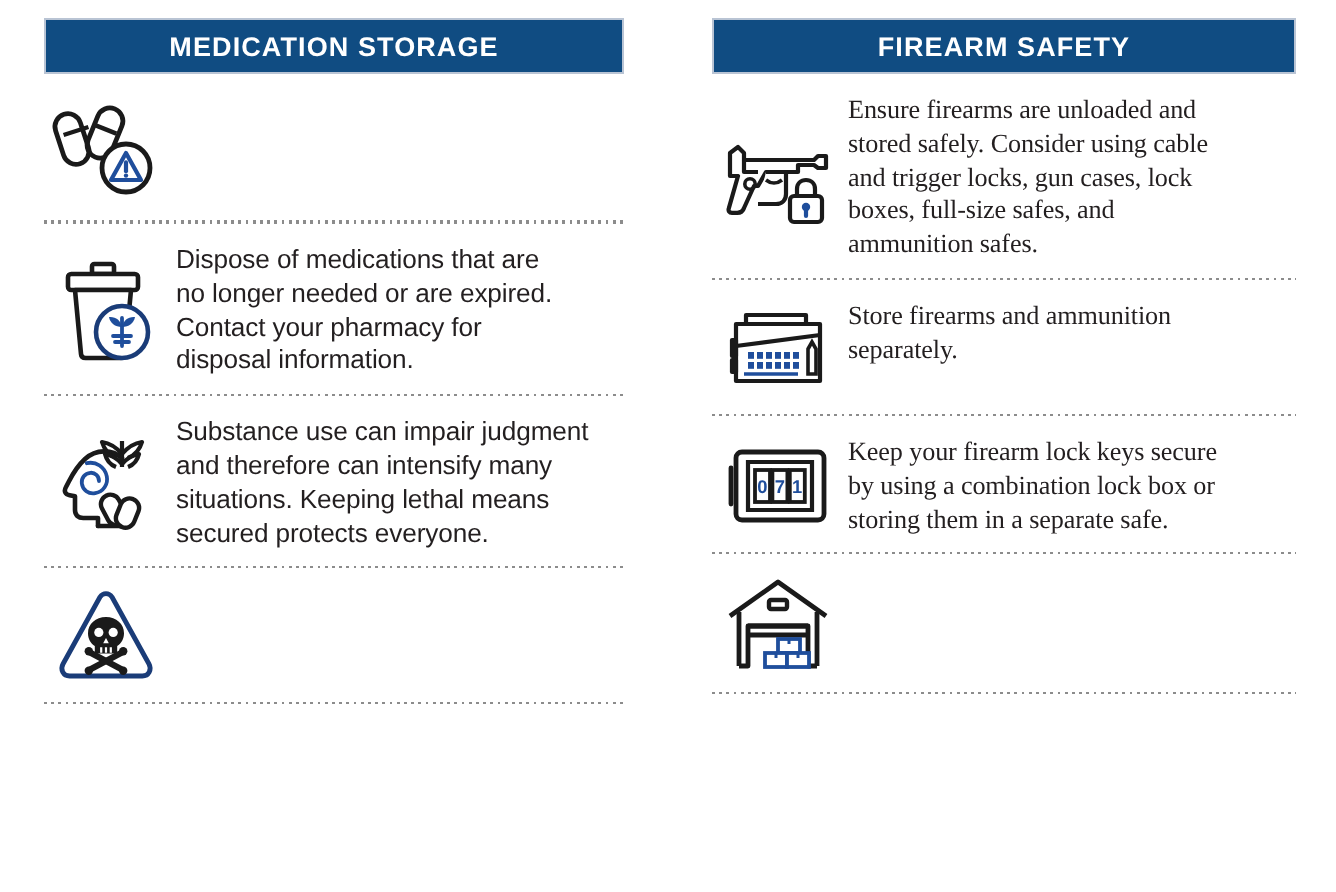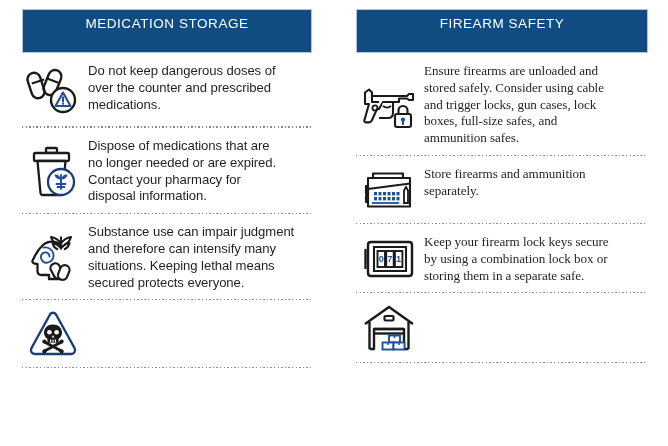--- a/index.html
+++ b/index.html
@@ -27,24 +27,24 @@
     position: relative;
   }
   .col-left  { padding: 0 22px 0 22px; }
   .col-right { padding: 0 20px 16px 22px; }
 
   .section-header {
     background: #11548a;
     background: #104c82;
     color: #ffffff;
     text-align: center;
-    font-weight: normal;
+    font-weight: bold;
     font-size: 13.5px;
     letter-spacing: 0.55px;
-    height: 44px;
+    height: 28px;
     line-height: 28px;
     margin-top: 9px;
     border: 1px solid #b9c4d4;
     box-sizing: border-box;
     white-space: nowrap;
     overflow: hidden;
   }
 
   .items { margin-top: 0px; }
 
@@ -105,23 +105,20 @@
               <path d="M6.8 21.5 L19.2 17.5" stroke-width="2.2"></path>
               <rect x="21" y="7.5" width="13" height="26" rx="6.5" transform="rotate(22 27.5 20.5)"></rect>
               <path d="M21.6 16.2 L33.2 20.8" stroke-width="2.2"></path>
             </g>
             <circle cx="38" cy="38" r="12" fill="#ffffff" stroke="#1a1a1a" stroke-width="2.4"></circle>
             <path d="M38 30.5 L45.5 44 L30.5 44 Z" fill="none" stroke="#1f4e9c" stroke-width="2.1" stroke-linejoin="round"></path>
             <path d="M38 35.2 L38 39.6" stroke="#1f4e9c" stroke-width="2.1" stroke-linecap="round"></path>
             <circle cx="38" cy="41.8" r="1.1" fill="#1f4e9c"></circle>
           </svg>
         </div>
-        <div class="item-text">Do not keep dangerous doses of
-over the counter and prescribed
-medications.</div>
       </div>
       <div class="divider"></div>
 
       <div class="divider"></div>
 
       <div class="item">
         <div class="icon-cell">
           <svg width="54" height="56" viewBox="0 0 54 56" fill="none">
             <g stroke="#1a1a1a" stroke-width="2.3" stroke-linejoin="round" fill="#ffffff">
               <rect x="20" y="5" width="11" height="5" rx="1.2"></rect>

